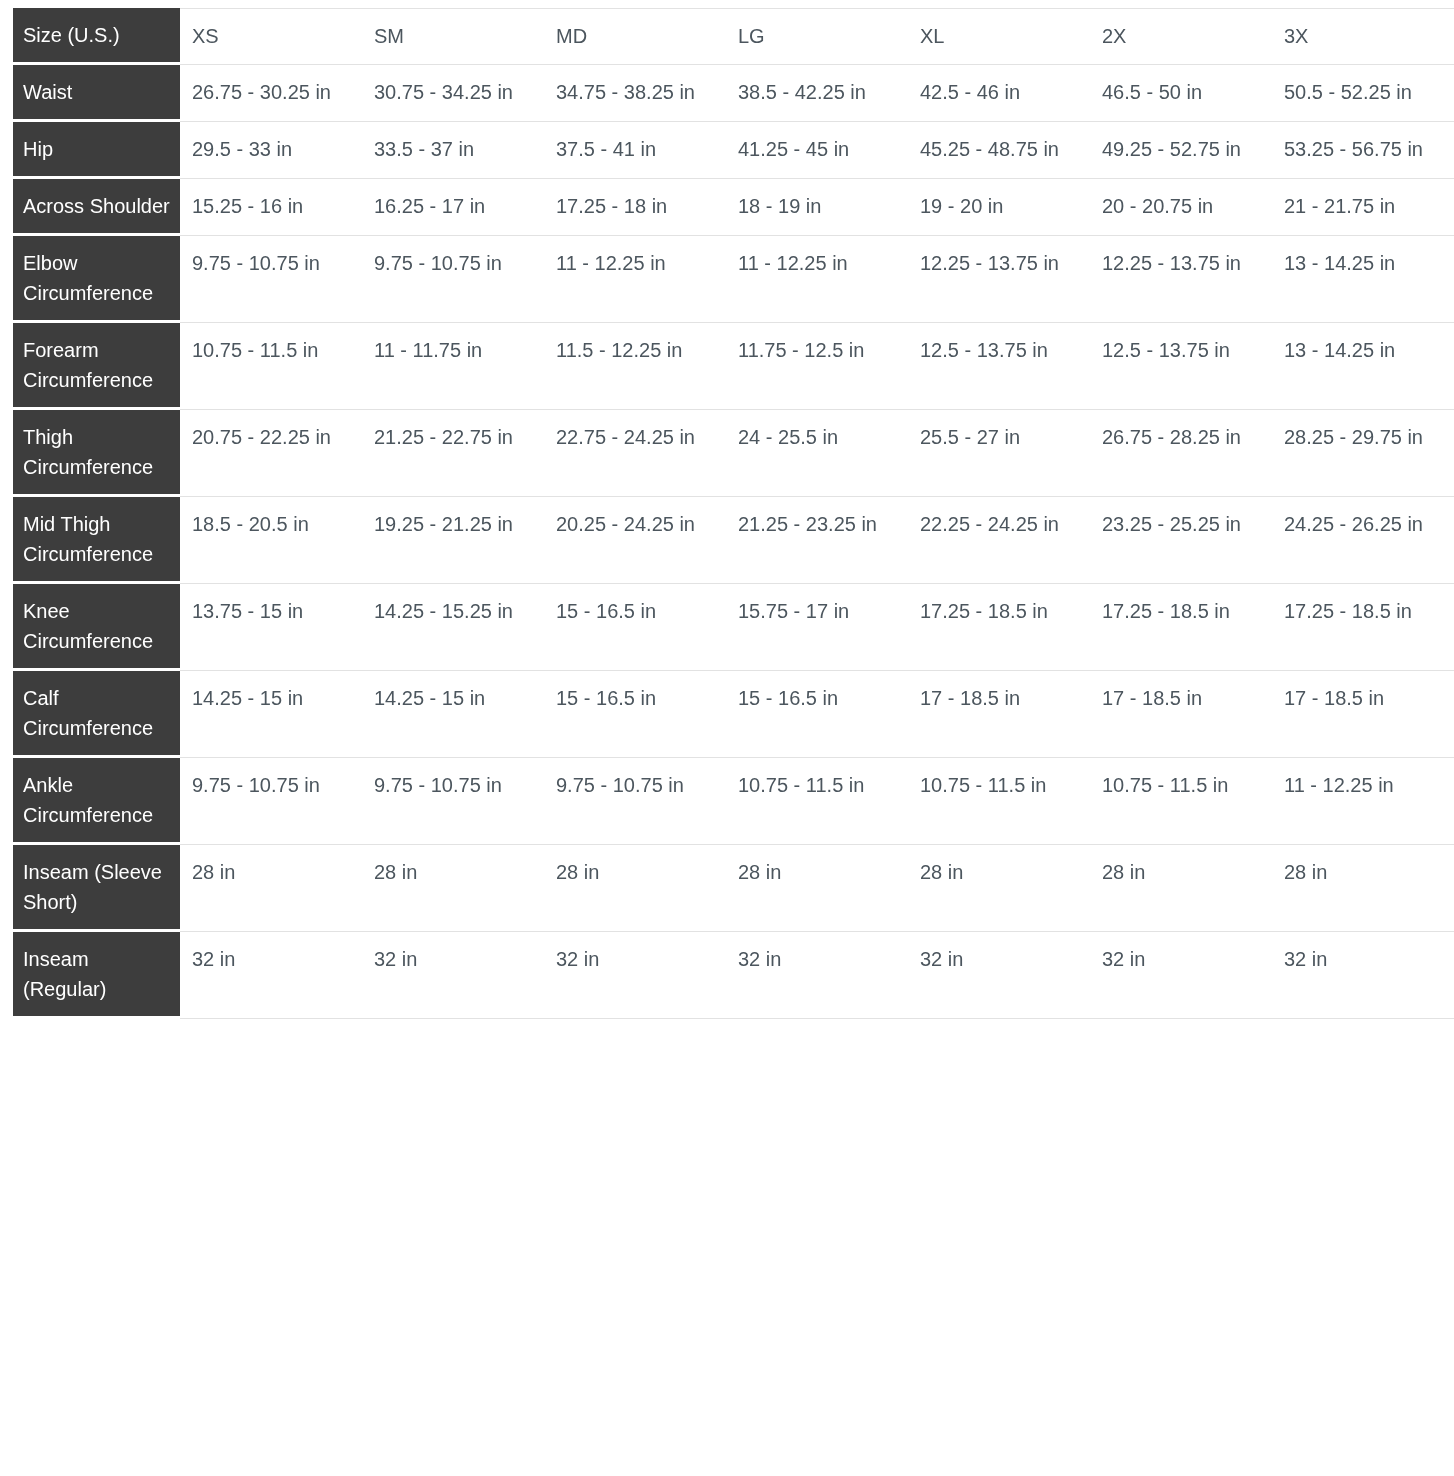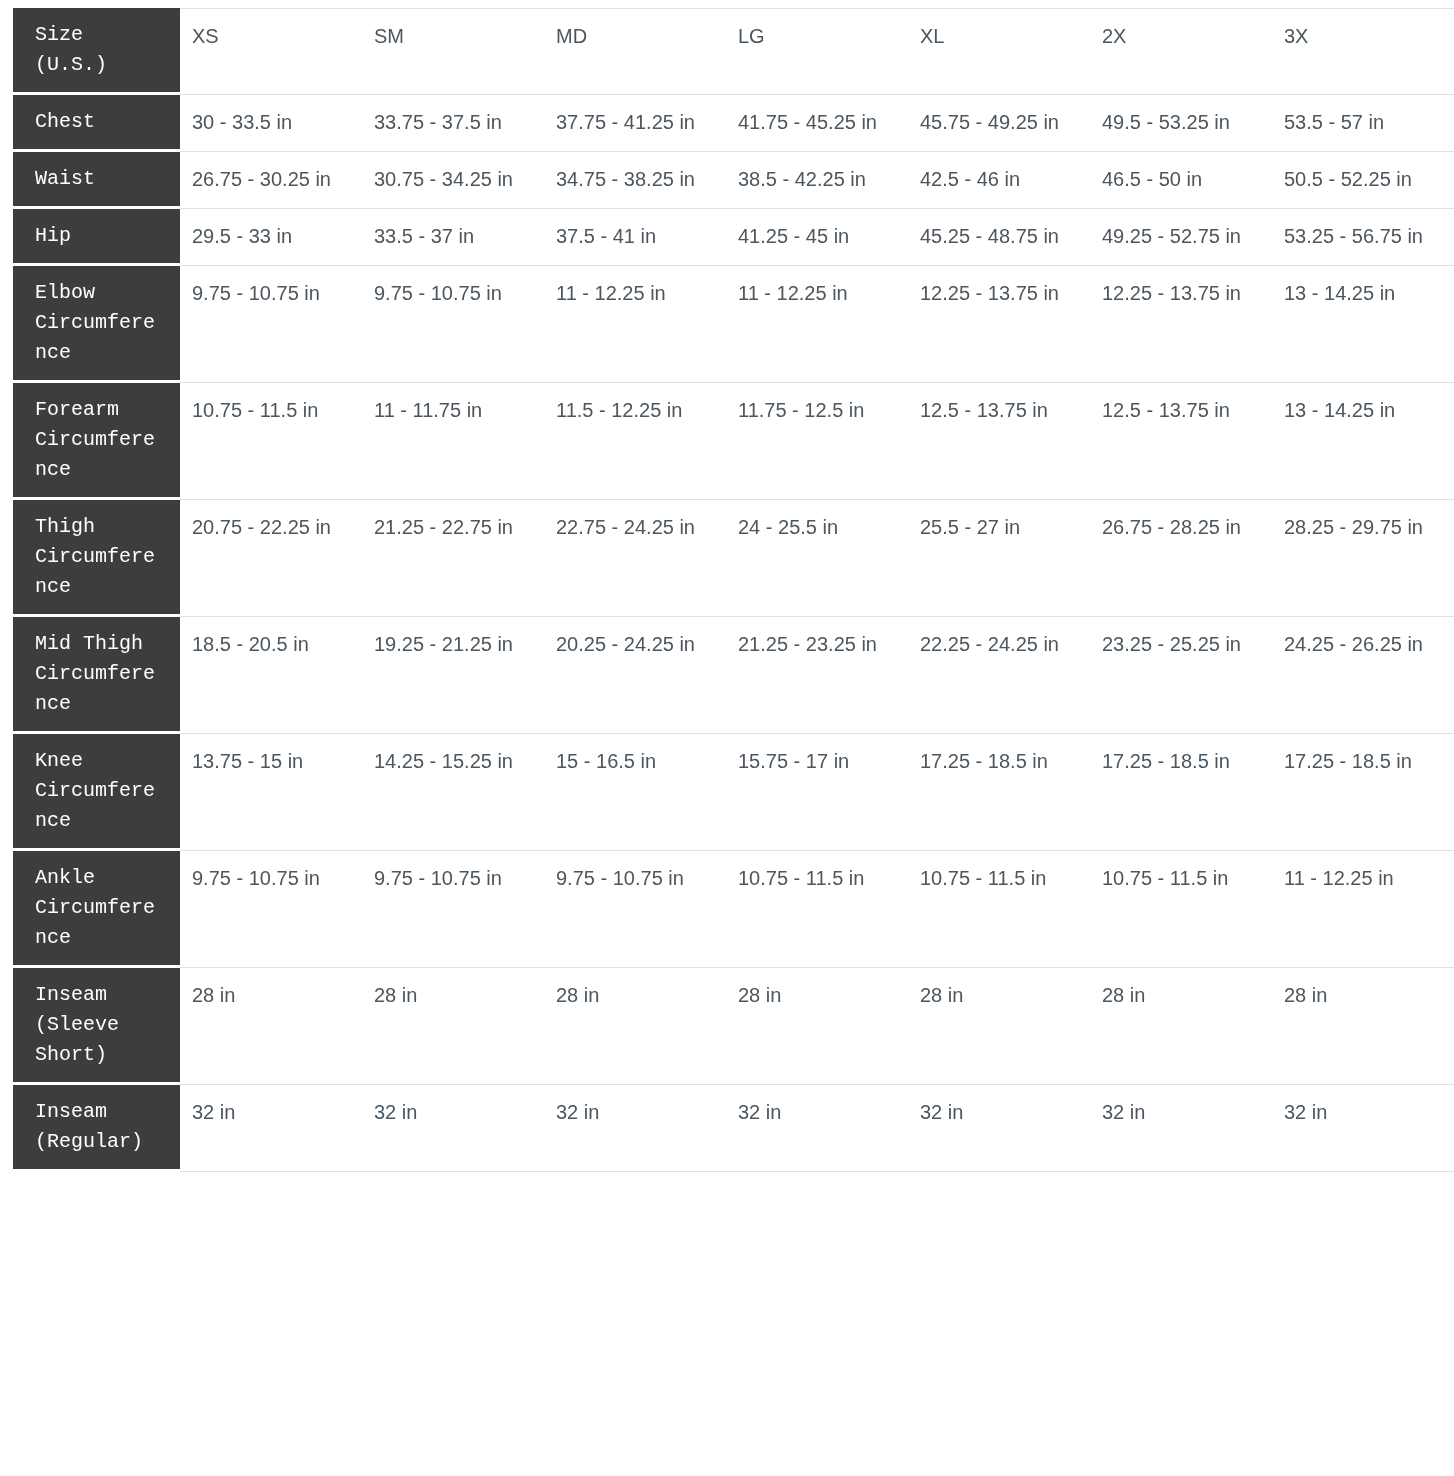--- a/index.html
+++ b/index.html
@@ -12,24 +12,23 @@
   *{box-sizing:border-box;}
   html,body{margin:0;padding:0;background:var(--page-bg);}
   body{font-family:"Liberation Sans","DejaVu Sans",sans-serif;}
   .chart-wrap{width:1454px;padding:8px 0 14px 13px;}
   table.size-chart{border-collapse:separate;border-spacing:0;width:1441px;table-layout:fixed;}
   col.label-col{width:167px;}
   th,td{font-size:20px;line-height:30px;font-weight:400;vertical-align:top;text-align:left;}
   th.row-label{
     background:var(--dark-bg);
     color:var(--dark-text);
-    padding:12px 22px;
+    padding:12px 10px;
     border-bottom:3px solid var(--page-bg);
     word-wrap:break-word;
-    font-family:Liberation Mono, monospace;
   }
   td.value-cell, th.size-head{
     color:var(--value-text);
     padding:12px 12px;
     border-bottom:1px solid var(--divider);
     white-space:nowrap;
     overflow:hidden;
   }
   thead th.size-head{border-top:1px solid var(--divider);margin-left:43px;}
 </style>
@@ -56,49 +55,49 @@
           <th class="size-head" scope="col">SM</th>
           <th class="size-head" scope="col">MD</th>
           <th class="size-head" scope="col">LG</th>
           <th class="size-head" scope="col">XL</th>
           <th class="size-head" scope="col">2X</th>
           <th class="size-head" scope="col">3X</th>
         </tr>
     </thead>
     <tbody>
 
-    <tr>
-          <th class="row-label" scope="row">Chest</th>
-          <td class="value-cell">30 - 33.5 in</td>
-          <td class="value-cell">33.75 - 37.5 in</td>
-          <td class="value-cell">37.75 - 41.25 in</td>
-          <td class="value-cell">41.75 - 45.25 in</td>
-          <td class="value-cell">45.75 - 49.25 in</td>
-          <td class="value-cell">49.5 - 53.25 in</td>
-          <td class="value-cell">53.5 - 57 in</td>
-        </tr>
         <tr>
           <th class="row-label" scope="row">Waist</th>
           <td class="value-cell">26.75 - 30.25 in</td>
           <td class="value-cell">30.75 - 34.25 in</td>
           <td class="value-cell">34.75 - 38.25 in</td>
           <td class="value-cell">38.5 - 42.25 in</td>
           <td class="value-cell">42.5 - 46 in</td>
           <td class="value-cell">46.5 - 50 in</td>
           <td class="value-cell">50.5 - 52.25 in</td>
         </tr>
         <tr>
           <th class="row-label" scope="row">Hip</th>
           <td class="value-cell">29.5 - 33 in</td>
           <td class="value-cell">33.5 - 37 in</td>
           <td class="value-cell">37.5 - 41 in</td>
           <td class="value-cell">41.25 - 45 in</td>
           <td class="value-cell">45.25 - 48.75 in</td>
           <td class="value-cell">49.25 - 52.75 in</td>
           <td class="value-cell">53.25 - 56.75 in</td>
+        </tr>
+        <tr>
+          <th class="row-label" scope="row">Across Shoulder</th>
+          <td class="value-cell">15.25 - 16 in</td>
+          <td class="value-cell">16.25 - 17 in</td>
+          <td class="value-cell">17.25 - 18 in</td>
+          <td class="value-cell">18 - 19 in</td>
+          <td class="value-cell">19 - 20 in</td>
+          <td class="value-cell">20 - 20.75 in</td>
+          <td class="value-cell">21 - 21.75 in</td>
         </tr>
         <tr>
           <th class="row-label" scope="row">Elbow Circumference</th>
           <td class="value-cell">9.75 - 10.75 in</td>
           <td class="value-cell">9.75 - 10.75 in</td>
           <td class="value-cell">11 - 12.25 in</td>
           <td class="value-cell">11 - 12.25 in</td>
           <td class="value-cell">12.25 - 13.75 in</td>
           <td class="value-cell">12.25 - 13.75 in</td>
           <td class="value-cell">13 - 14.25 in</td>
@@ -137,20 +136,30 @@
           <th class="row-label" scope="row">Knee Circumference</th>
           <td class="value-cell">13.75 - 15 in</td>
           <td class="value-cell">14.25 - 15.25 in</td>
           <td class="value-cell">15 - 16.5 in</td>
           <td class="value-cell">15.75 - 17 in</td>
           <td class="value-cell">17.25 - 18.5 in</td>
           <td class="value-cell">17.25 - 18.5 in</td>
           <td class="value-cell">17.25 - 18.5 in</td>
         </tr>
         <tr>
+          <th class="row-label" scope="row">Calf Circumference</th>
+          <td class="value-cell">14.25 - 15 in</td>
+          <td class="value-cell">14.25 - 15 in</td>
+          <td class="value-cell">15 - 16.5 in</td>
+          <td class="value-cell">15 - 16.5 in</td>
+          <td class="value-cell">17 - 18.5 in</td>
+          <td class="value-cell">17 - 18.5 in</td>
+          <td class="value-cell">17 - 18.5 in</td>
+        </tr>
+        <tr>
           <th class="row-label" scope="row">Ankle Circumference</th>
           <td class="value-cell">9.75 - 10.75 in</td>
           <td class="value-cell">9.75 - 10.75 in</td>
           <td class="value-cell">9.75 - 10.75 in</td>
           <td class="value-cell">10.75 - 11.5 in</td>
           <td class="value-cell">10.75 - 11.5 in</td>
           <td class="value-cell">10.75 - 11.5 in</td>
           <td class="value-cell">11 - 12.25 in</td>
         </tr>
         <tr>

